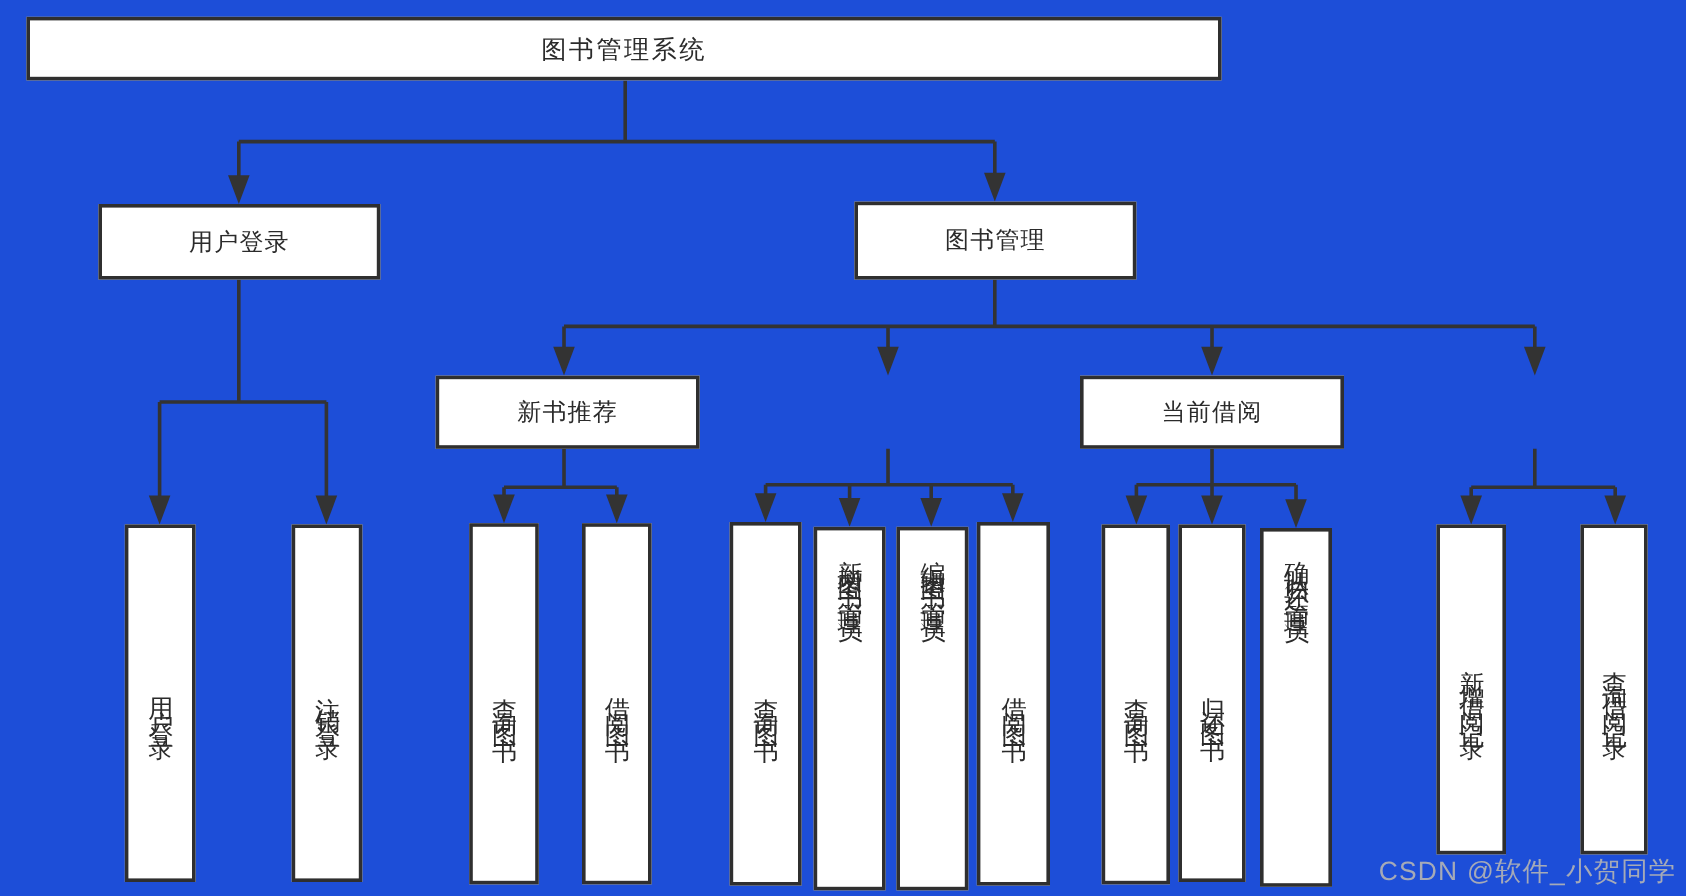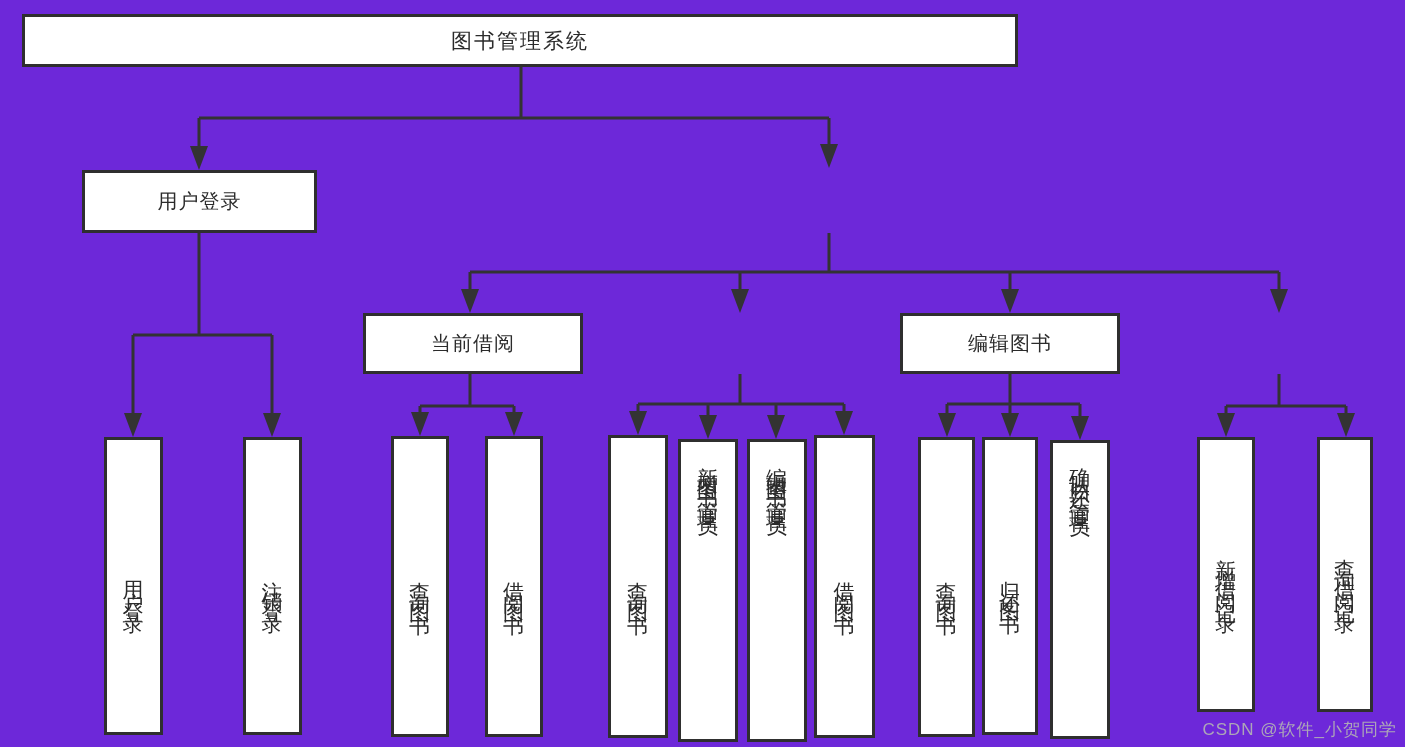--- a/index.html
+++ b/index.html
@@ -1,37 +1,37 @@
 <!DOCTYPE html>
 <html><head>
 <meta charset="utf-8">
 <style>
   html,body{margin:0;padding:0;background:#ffffff;}
   .canvas{
-    position:relative;width:1405px;height:747px;background:#6d28d9;overflow:hidden;
+    position:relative;width:1405px;height:747px;background:#1d4ed8;overflow:hidden;
     font-family:"Liberation Sans","DejaVu Sans",sans-serif;
     text-align:right;
   }
   .connectors{position:absolute;left:0;top:0;z-index:1;}
   .node{
     position:absolute;background:#ffffff;border:3px solid #2f2f2f;
     box-sizing:border-box;display:flex;align-items:center;justify-content:center;
     color:#2b2b2b;z-index:2;
   }
   .h-node span{font-size:20px;letter-spacing:1px;white-space:nowrap;}
   .root-node span{font-size:21px;letter-spacing:2px;}
   .v-node span{
     writing-mode:vertical-rl;text-orientation:mixed;
     font-size:21px;letter-spacing:11px;line-height:1;white-space:nowrap;
   }
   .v-node.tall{align-items:flex-start;}
   .v-node.tall span{letter-spacing:7px;padding-top:8px;}
   .watermark{
     position:absolute;right:8px;bottom:6px;z-index:5;
-    font-size:17px;letter-spacing:1px;color:#b4b4b4;opacity:0.9;white-space:nowrap;
+    font-size:22px;letter-spacing:1px;color:#b4b4b4;opacity:0.9;white-space:nowrap;
   }
 </style>
 </head>
 <body>
 
 <div class="canvas">
 
   <svg class="connectors" width="1405" height="747" viewBox="0 0 1405 747">
     <g stroke="#333333" stroke-width="3" fill="none">
 
@@ -72,26 +72,29 @@
     </g>
   </svg>
 
   <div class="node h-node root-node" style="left:22px;top:14px;width:996px;height:53px">
     <span>图书管理系统</span>
   </div>
 
   <div class="node h-node" style="left:82px;top:170px;width:235px;height:63px">
     <span>用户登录</span>
   </div>
+  <div class="node h-node" style="left:712px;top:168px;width:235px;height:65px">
+    <span>图书管理</span>
+  </div>
 
   <div class="node h-node" style="left:363px;top:313px;width:220px;height:61px">
-    <span>当前借阅</span>
+    <span>新书推荐</span>
   </div>
   <div class="node h-node" style="left:900px;top:313px;width:220px;height:61px">
-    <span>编辑图书</span>
+    <span>当前借阅</span>
   </div>
 
   <div class="node v-node" style="left:104px;top:437px;width:59px;height:298px">
     <span>用户登录</span>
   </div>
   <div class="node v-node" style="left:243px;top:437px;width:59px;height:298px">
     <span>注销登录</span>
   </div>
 
   <div class="node v-node" style="left:391px;top:436px;width:58px;height:301px">

